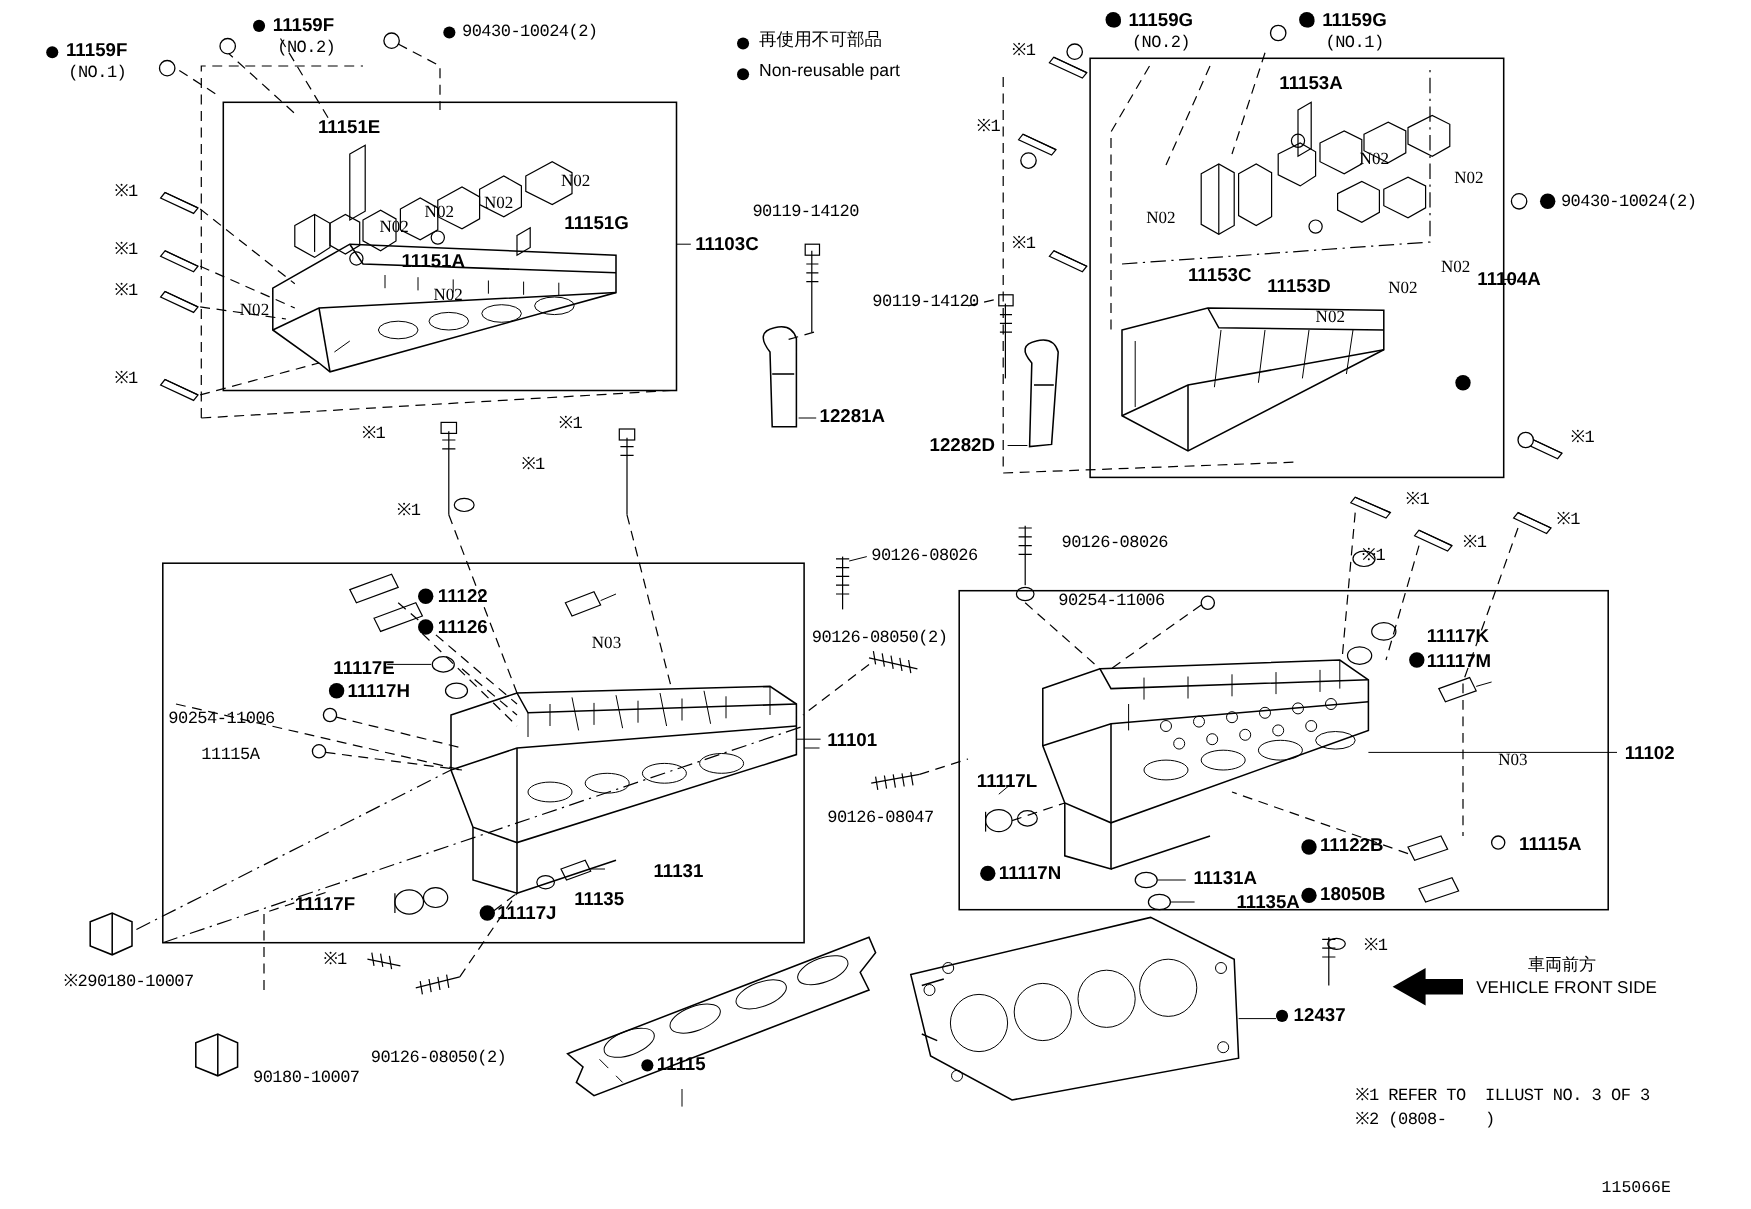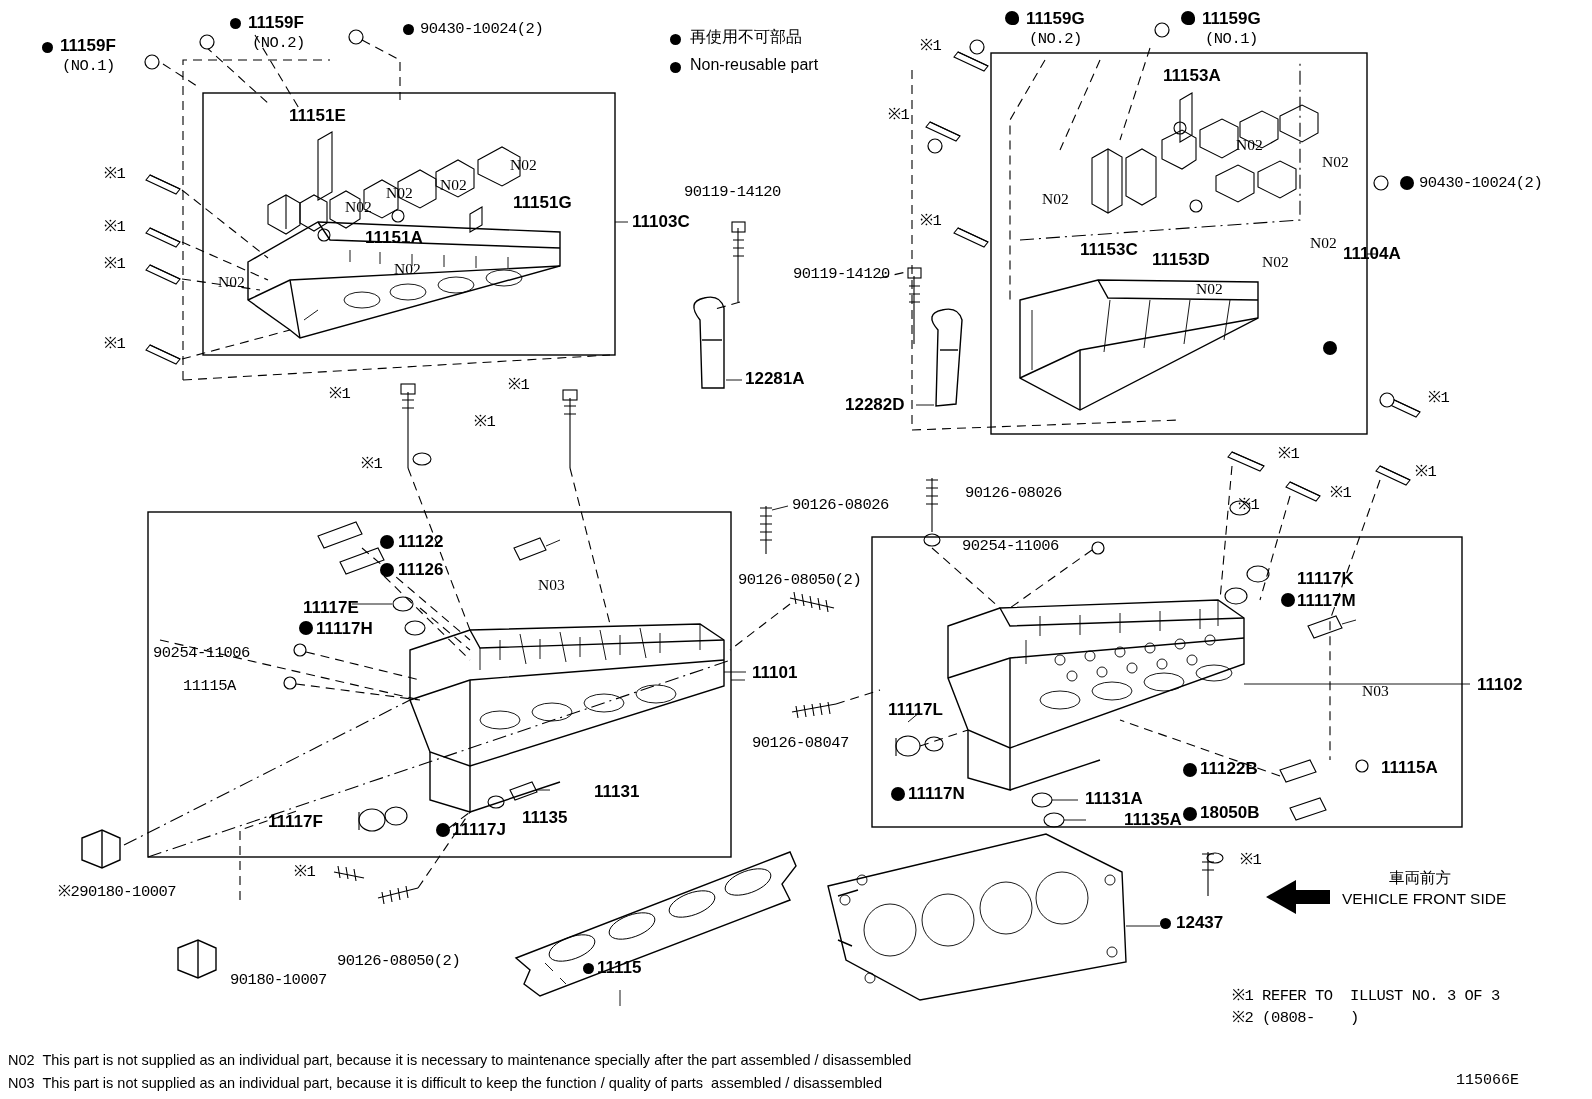--- a/index.html
+++ b/index.html
@@ -624,18 +624,16 @@
 
   <span class="dot" style="left:1160px; top:918px;"></span>
   <div class="lbl bold" style="left:1176px; top:913px;">12437</div>
 
   <div class="arrowlbl" style="left:1342px; top:869px;margin-left:47px;">車両前方</div>
   <div class="arrowlbl" style="left:1342px; top:890px;">VEHICLE FRONT SIDE</div>
 
   <div class="lbl code" style="left:1232px; top:988px;">※1 REFER TO  ILLUST NO. 3 OF 3</div>
   <div class="lbl code" style="left:1232px; top:1010px;">※2 (0808-    )</div>
 
-  <div class="footer" style="left:8px; top:1052px;">N02  This part is not supplied as an individual part, because it is necessary to maintenance specially after the part assembled / disassembled</div>
-  <div class="footer" style="left:8px; top:1075px;">N03  This part is not supplied as an individual part, because it is difficult to keep the function / quality of parts  assembled / disassembled</div>
 
   <div class="idcode" style="left:1456px; top:1072px;">115066E</div>
 
 </div>
 
 </body></html>

